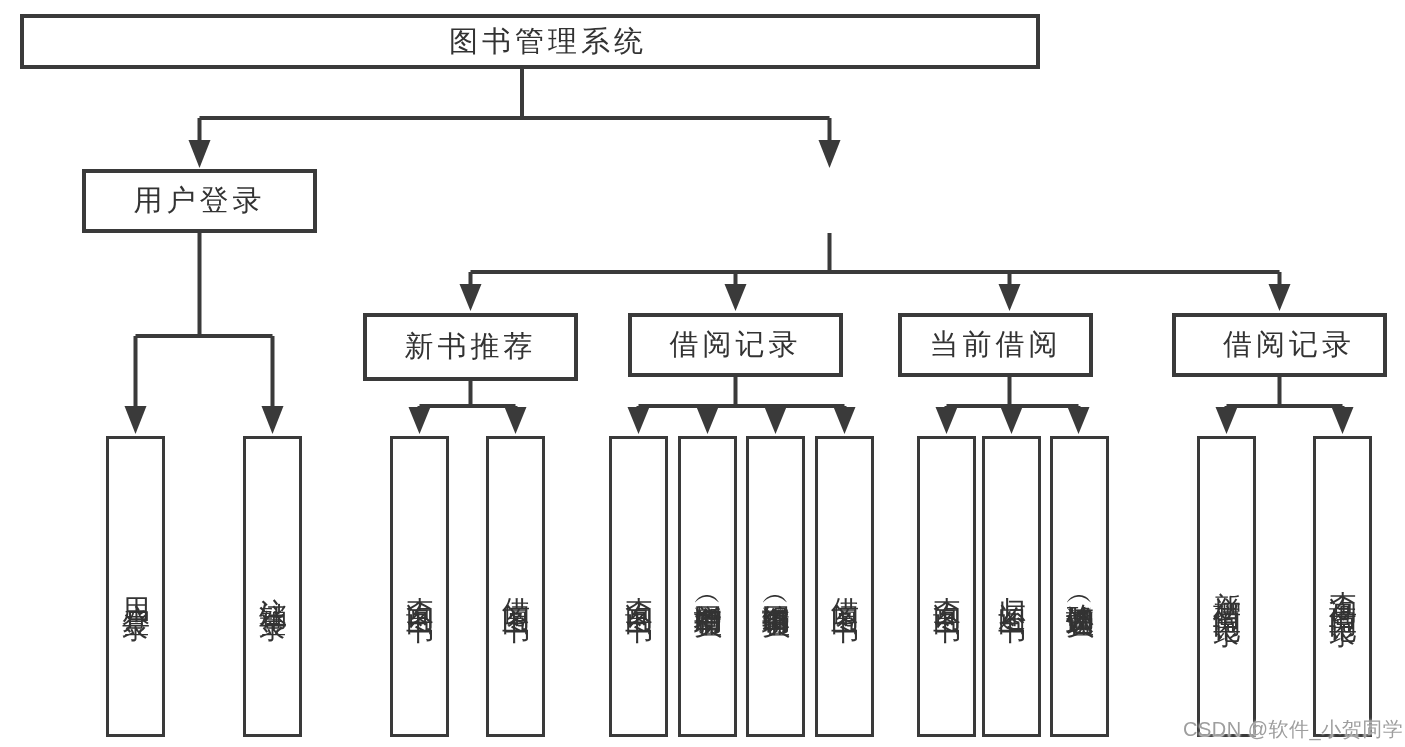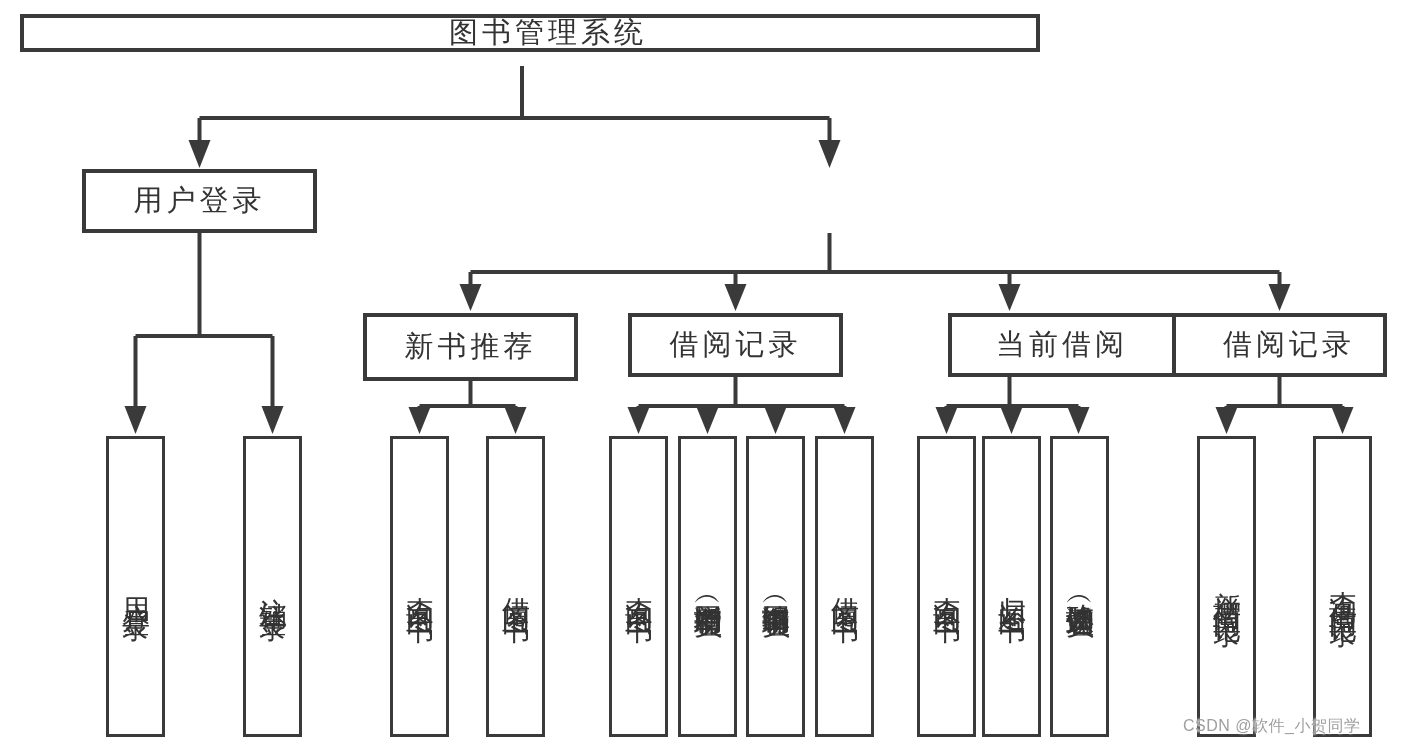--- a/index.html
+++ b/index.html
@@ -67,21 +67,21 @@
     color: var(--text);
     z-index: 1;
     line-height: 1;
   }
   .vbox.tight { letter-spacing: 1px; }
 
   .watermark {
     position: absolute;
     left: 1183px;
     top: 716px;
-    font-size: 16px;
+    font-size: 20px;
     letter-spacing: 0.5px;
     color: var(--watermark);
     text-shadow: 0 0 3px rgba(255,255,255,0.95), 0 1px 2px rgba(255,255,255,0.9);
     z-index: 2;
     white-space: nowrap;
     text-align: right;
   }
 </style>
 </head>
 <body>
@@ -131,27 +131,27 @@
       <path class="head" d="M1078.5 434 L1067.5 407 L1089.5 407 Z"></path>
     </g>
 
     <g>
       <path class="line" d="M1279.5 377 V406 M1226.5 406 H1342.5 M1226.5 406 V412 M1342.5 406 V412"></path>
       <path class="head" d="M1226.5 434 L1215.5 407 L1237.5 407 Z"></path>
       <path class="head" d="M1342.5 434 L1331.5 407 L1353.5 407 Z"></path>
     </g>
   </svg>
 
-  <div class="hbox" style="left:20px; top:14px; width:1020px; height:38px;padding-left:36px;">图书管理系统</div>
+  <div class="hbox" style="left:20px; top:14px; width:1020px; height:55px;padding-left:36px;">图书管理系统</div>
 
   <div class="hbox" style="left:82px; top:169px; width:235px; height:64px;">用户登录</div>
 
   <div class="hbox" style="left:363px; top:313px; width:215px; height:68px;">新书推荐</div>
   <div class="hbox" style="left:628px; top:313px; width:215px; height:64px;">借阅记录</div>
-  <div class="hbox" style="left:948px; top:313px; width:228px; height:64px;">当前借阅</div>
+  <div class="hbox" style="left:898px; top:313px; width:195px; height:64px;">当前借阅</div>
   <div class="hbox" style="left:1172px; top:313px; width:215px; height:64px;padding-left:19px;">借阅记录</div>
 
   <div class="vbox" style="left:106px;">用户登录</div>
   <div class="vbox" style="left:243px;">注销登录</div>
 
   <div class="vbox" style="left:390px;">查询图书</div>
   <div class="vbox" style="left:486px;">借阅图书</div>
 
   <div class="vbox" style="left:609px;">查询图书</div>
   <div class="vbox tight" style="left:678px;">新增图书（管理员）</div>

